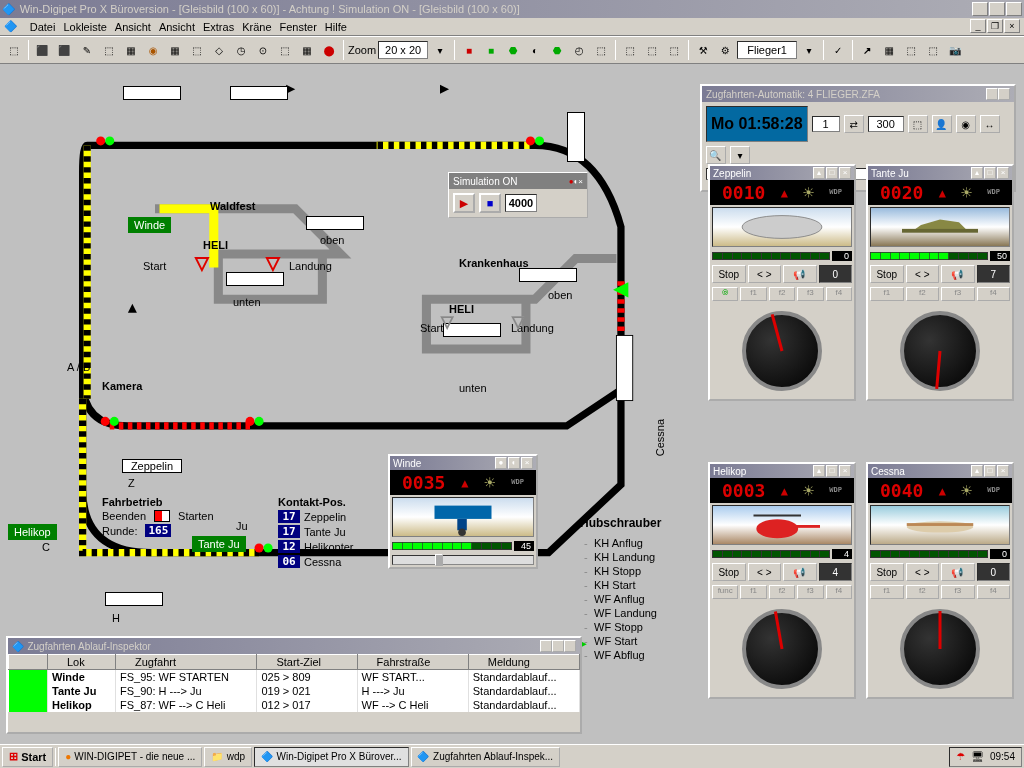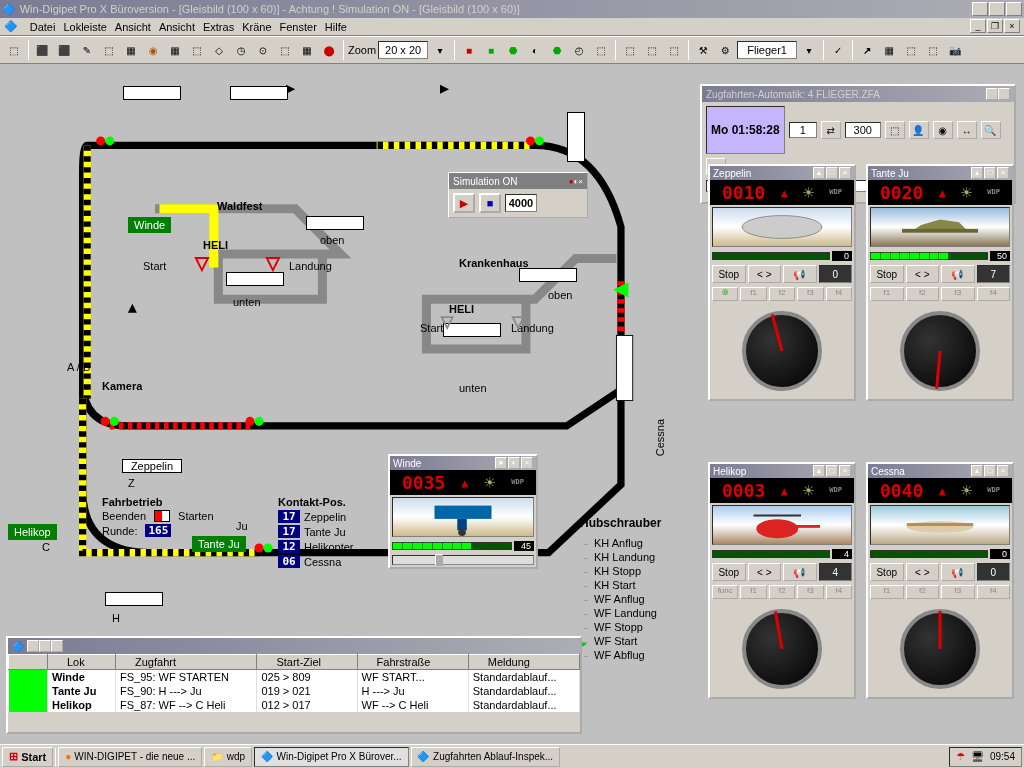--- a/index.html
+++ b/index.html
@@ -20,21 +20,21 @@
 .track-svg { width: 100%; height: 100%; position: absolute; }
 .label-text { position: absolute; font-size: 11px; color: #000; font-weight: bold; }
 .label-text.small { font-weight: normal; }
 .green-tag { background: #008000; color: #fff; padding: 2px 6px; font-size: 11px; position: absolute; font-weight: normal;}
 .white-box { background: #fff; border: 1px solid #000; position: absolute; }
 
 .tlf { position: absolute; right: 8px; top: 20px; width: 316px; background: #d4d0c8; border: 2px outset #fff; }
 .tlf-title { background: linear-gradient(to right, #7b7b94, #adadb5); color: #d4d0c8; height: 16px; font-size: 10px; padding: 1px 4px; display: flex; align-items:center;}
 .tlf-title .t { flex:1; }
 .tlf-body { padding: 4px; display: flex; gap: 4px; align-items: center; flex-wrap: wrap; }
-.tlf-clock { background: #c4b5fd; border: 1px inset #808080; padding: 16px 4px; font-weight: bold; font-size: 12px; }
+.tlf-clock { background: #0369a1; border: 1px inset #808080; padding: 8px 4px; font-weight: bold; font-size: 16px; }
 .tlf-num { background: #fff; border: 1px inset #808080; width: 28px; text-align: center; padding: 1px; font-size: 11px;}
 .tlf-ibtn { width: 20px; height: 18px; border: 1px outset #fff; background:#d4d0c8; display:flex; align-items:center; justify-content:center; cursor:pointer; font-size:10px;}
 .tlf-progress { height: 12px; background: #fff; border: 1px inset #808080; flex:1; }
 
 .sim-panel { position: absolute; left: 448px; top: 108px; width: 140px; background: #d4d0c8; border: 1px outset #fff; }
 .sim-title { background: #808080; color: #fff; font-size: 10px; padding: 1px 4px; height: 16px; display: flex; align-items:center;}
 .sim-body { padding: 4px; display: flex; gap: 4px; align-items: center;}
 .sim-btn2 { width: 22px; height: 20px; border: 2px outset #fff; background: #d4d0c8; display:flex; align-items:center; justify-content:center; cursor:pointer; color:#c00;}
 .sim-val { background: #fff; border: 1px inset #808080; width: 32px; text-align: center; font-weight: bold; padding: 2px;}
 
@@ -221,21 +221,21 @@
     <div class="white-box" style="left:226px; top:208px; width:58px; height:14px;"></div>
     <div class="white-box" style="left:306px; top:152px; width:58px; height:14px;"></div>
     <div class="white-box" style="left:519px; top:204px; width:58px; height:14px;"></div>
     <div class="white-box" style="left:443px; top:259px; width:58px; height:14px;"></div>
     <div class="white-box" style="left:105px; top:528px; width:58px; height:14px;"></div>
 
     <div class="green-tag" style="left:128px; top:153px;">Winde</div>
     <div class="green-tag" style="left:8px; top:460px;">Helikop</div>
     <div class="green-tag" style="left:192px; top:472px;">Tante Ju</div>
 
-    <div class="label-text" style="left:217px; top:136px">Waldfest</div>
+    <div class="label-text" style="left:210px; top:136px">Waldfest</div>
     <div class="label-text" style="left:203px; top:175px">HELI</div>
     <div class="label-text small" style="left:143px; top:196px">Start</div>
     <div class="label-text small" style="left:289px; top:196px">Landung</div>
     <div class="label-text small" style="left:320px; top:170px">oben</div>
     <div class="label-text small" style="left:233px; top:232px">unten</div>
     <div class="label-text" style="left:459px; top:193px">Krankenhaus</div>
     <div class="label-text" style="left:449px; top:239px">HELI</div>
     <div class="label-text small" style="left:420px; top:258px">Start</div>
     <div class="label-text small" style="left:511px; top:258px">Landung</div>
     <div class="label-text small" style="left:548px; top:225px">oben</div>
@@ -585,20 +585,21 @@
         <div class="fn-btn">f4</div>
       </div>
     <div class="loco-dial">
         <div class="dial"></div>
       </div>
   </div>
 
   <div class="inspector">
     <div class="insp-title">
         <span style="margin-right:3px">🔷</span>
+        <span style="flex:1">Zugfahrten Ablauf-Inspektor</span>
       <span class="wb" style="width:12px;height:12px;background:#d4d0c8;border:1px outset #fff;font-size:8px;text-align:center;">‒</span>
       <span class="wb" style="width:12px;height:12px;background:#d4d0c8;border:1px outset #fff;font-size:8px;text-align:center;">□</span>
       <span class="wb" style="width:12px;height:12px;background:#d4d0c8;border:1px outset #fff;font-size:8px;text-align:center;">×</span>
     </div>
     <table class="insp-table">
       <tbody>
           <tr>
         <th style="width:14px"></th>
         <th>Lok</th>
         <th>Zugfahrt</th>

